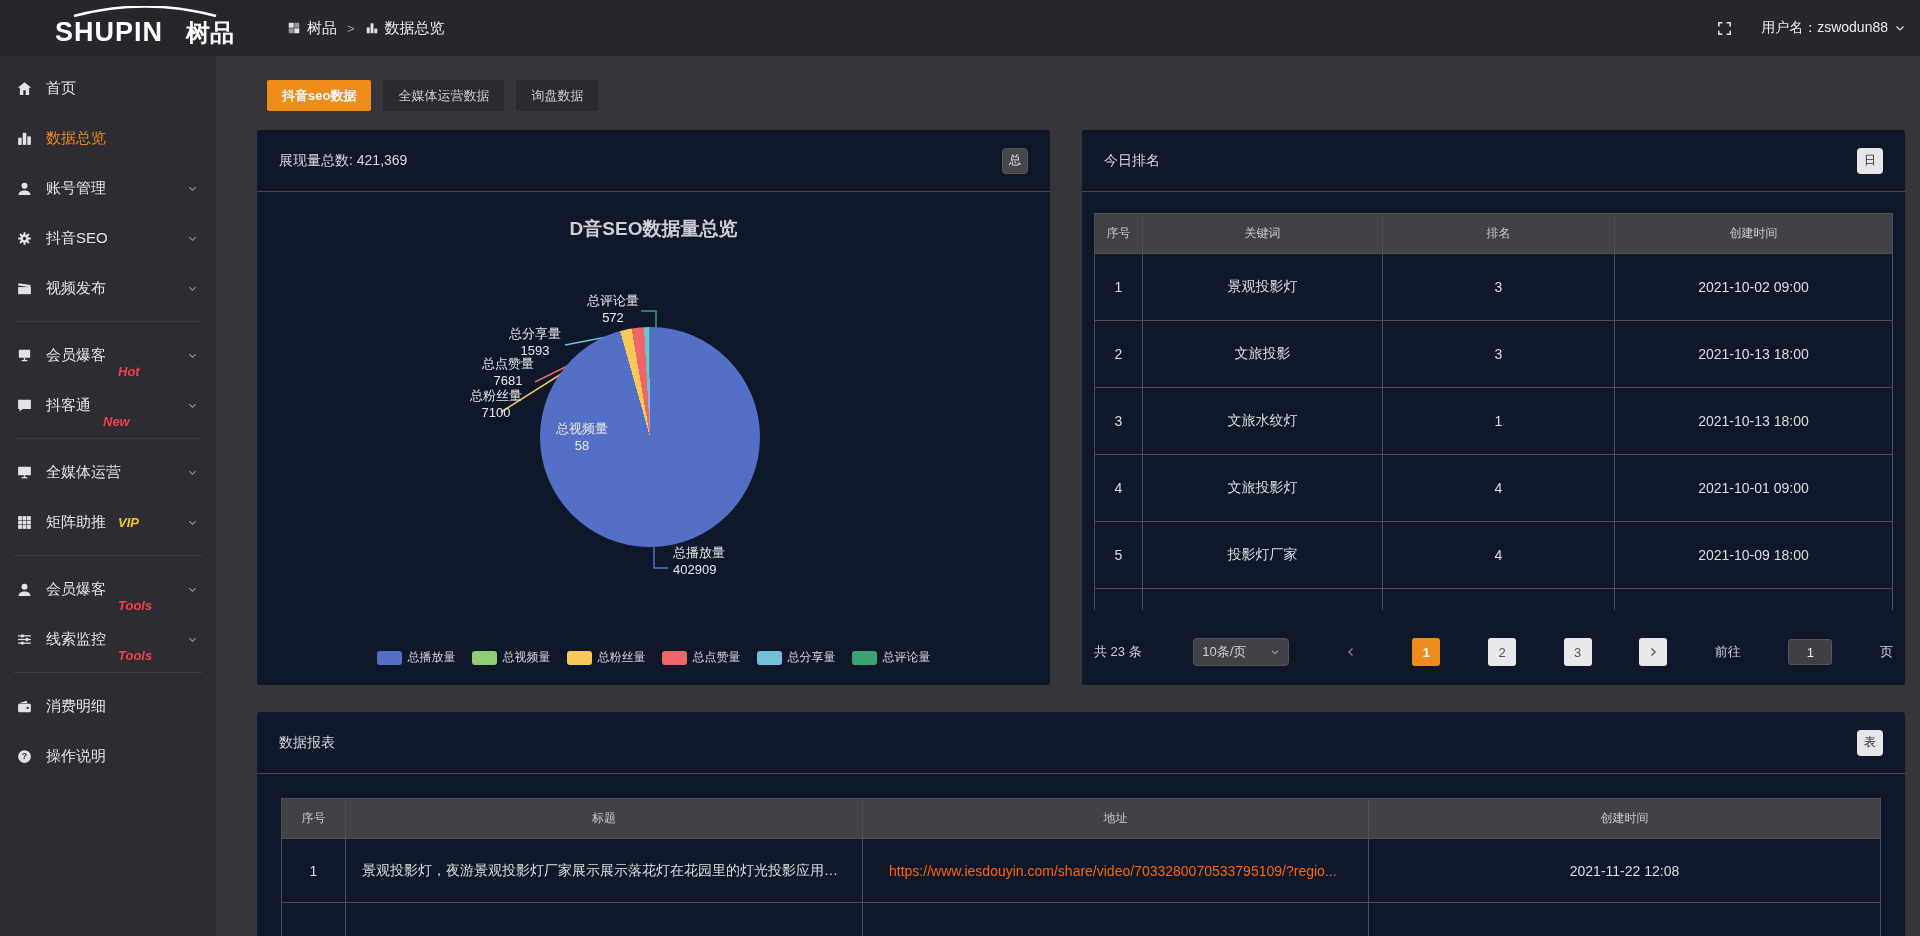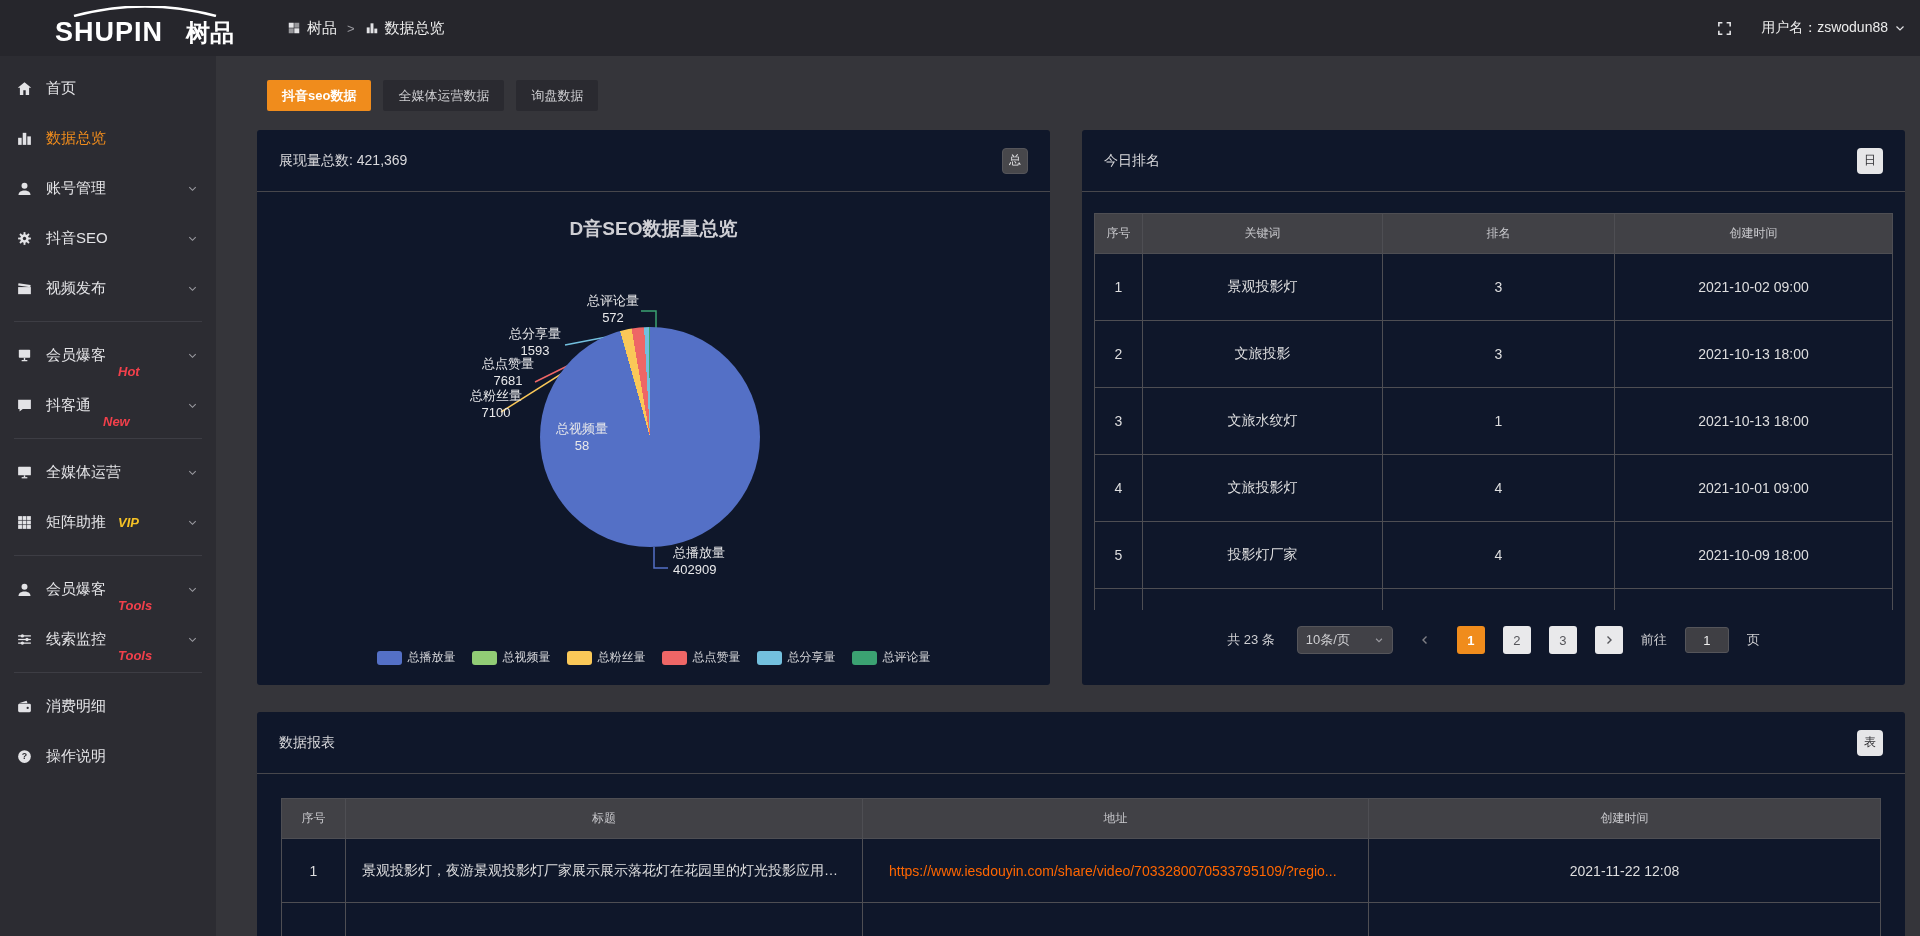--- a/index.html
+++ b/index.html
@@ -69,21 +69,21 @@
   .rank-table td { height:67px; }
   .rank-table tr.partial td { height:40px; border-bottom:none; }
   .report-wrap { margin:24px 24px 0; }
   .report-table td { height:64px; }
   .report-table td.t-title { text-align:left; padding:0 16px; white-space:nowrap; overflow:hidden; text-overflow:ellipsis; }
   .report-table td.t-url { text-align:left; padding:0 26px; white-space:nowrap; overflow:hidden; text-overflow:ellipsis; }
   .report-table a { color:#ff6600; text-decoration:none; }
   .report-table tr.partial td { height:60px; border-bottom:none; }
 
   
-  .pagination { margin-top:16px; display:flex; align-items:center; justify-content:center; gap:18px; color:#cfcfd2; font-size:13px; }
+  .pagination { margin-top:28px; display:flex; align-items:center; justify-content:space-between; gap:18px; color:#cfcfd2; font-size:13px; }
   .pg-total { margin-right:4px; }
   .pg-size { display:flex; align-items:center; justify-content:space-between; width:96px; height:28px; background:#414147; border:1px solid #55555a; border-radius:4px; padding:0 8px; cursor:pointer; }
   .pg-btn { width:28px; height:28px; border-radius:3px; border:none; display:flex; align-items:center; justify-content:center; font-size:13px; cursor:pointer; font-family:inherit; }
   .pg-prev { background:transparent; color:#808086; }
   .pg-num { background:#e9e9eb; color:#55555a; }
   .pg-num.active { background:#f08c1c; color:#fff; font-weight:bold; }
   .pg-next { background:#e9e9eb; color:#55555a; }
   .pg-input { width:44px; height:26px; background:#3f3f44; border:1px solid #55555a; border-radius:3px; color:#eee; text-align:center; font-size:13px; font-family:inherit; }
 </style>
 </head>

